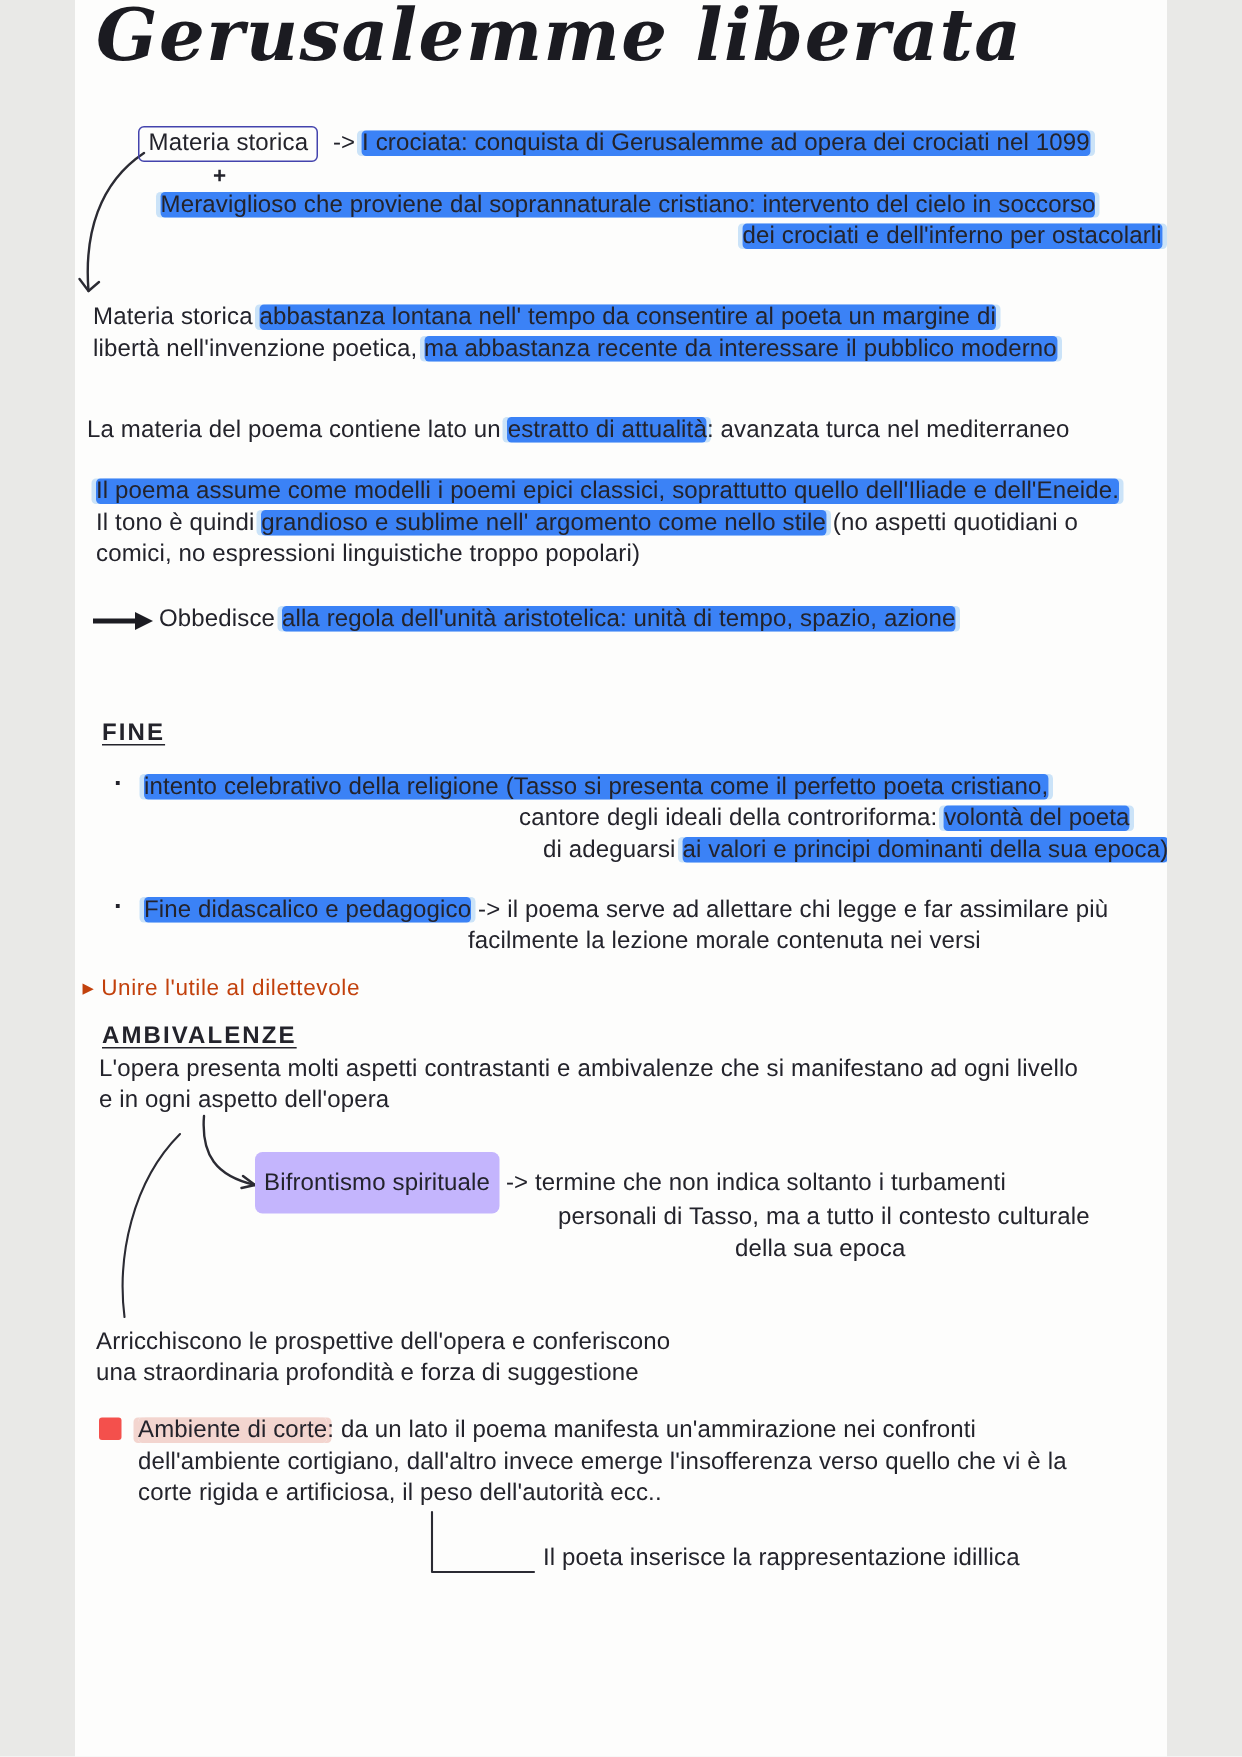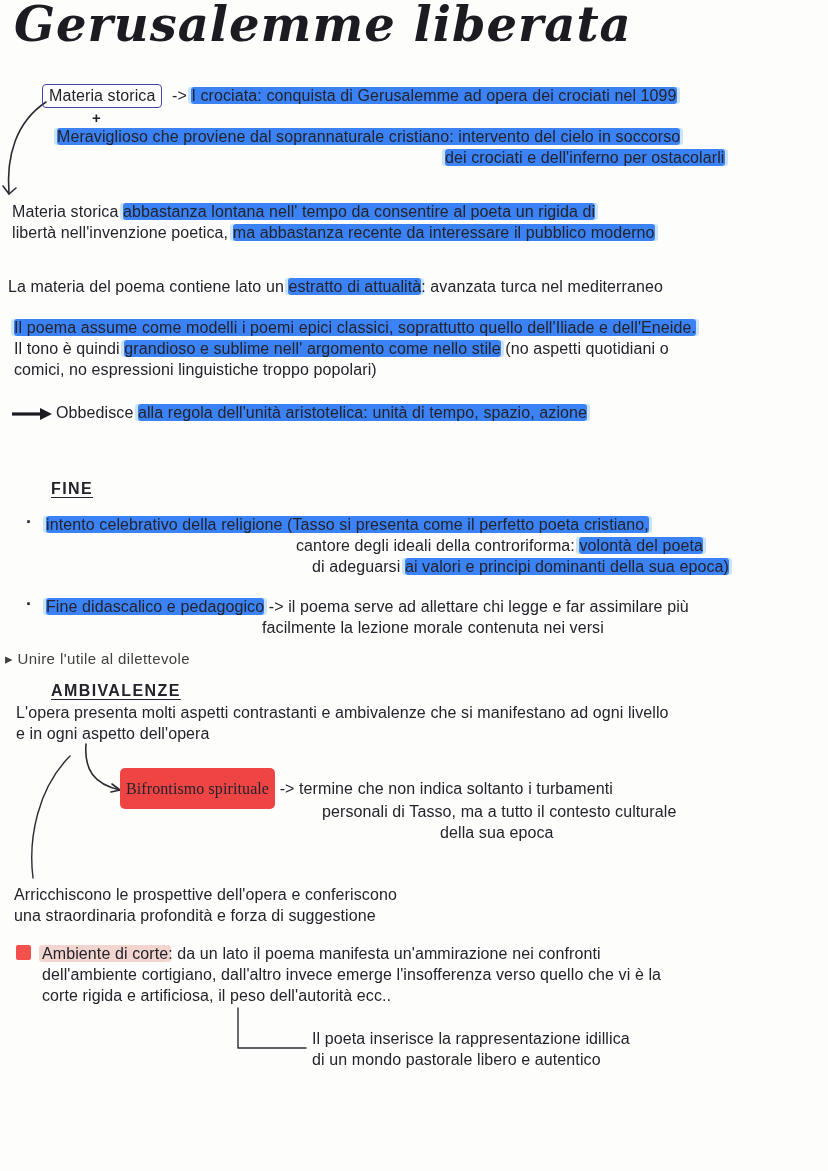--- a/index.html
+++ b/index.html
@@ -1,20 +1,20 @@
 <!DOCTYPE html>
 <html><head>
 <meta charset="utf-8">
 <style>
   * { box-sizing: border-box; }
   html, body { margin: 0; padding: 0; }
   body { background: #e9e9e7; }
   .page {
     position: relative;
-    width: 828px;
+    width: 728px;
     height: 1171px;
     margin: 0 auto;
     background: #fdfdfc;
     font-family: "Liberation Sans", sans-serif;
     color: #23232b;
     overflow: hidden;
   }
   .title {
     position: absolute;
     left: 14px;
@@ -32,49 +32,47 @@
     font-size: 16px;
     line-height: 21px;
     letter-spacing: 0.1px;
   }
   .hl {
     background: #3b82f6;
     border-radius: 3px;
     box-shadow: 3px 0 0 #cbe3f8, -3px 0 0 #cbe3f8;
   }
   .hl-pill {
-    background: #ef4444;
+    background: #c4b5fd;
     border-radius: 5px;
     padding: 12px 6px;
-    font-family: Liberation Serif, serif;
   }
   .hl-pink {
     background: #f3d5cf;
     border-radius: 3px;
     box-shadow: 3px 0 0 #f3d5cf, -3px 0 0 #f3d5cf;
   }
   .boxed {
     display: inline-block;
     border: 1.7px solid #4444ad;
     border-radius: 4px;
     padding: 0 6px 1px 6px;
     margin-right: 5px;
   }
   .heading {
     font-weight: 700;
     font-size: 16px;
     letter-spacing: 1.4px;
     text-decoration: underline;
     text-underline-offset: 3px;
-    margin-left: 33px;
   }
   .plus { font-weight: 700; font-size: 15px; }
   .bullet-dot { font-size: 18px; font-weight: 700; }
   .red-note {
-    color: #404040;
+    color: #c2410c;
     font-size: 15px;
     letter-spacing: 0.4px;
   }
   .red-square {
     position: absolute;
     width: 15px;
     height: 15px;
     background: #f4504c;
     border-radius: 2px;
   }
@@ -99,21 +97,21 @@
   </div>
   <div class="line plus" style="left:92px;top:107px">+</div>
   <div class="line" style="left:57px;top:126px">
     <span class="hl">Meraviglioso che proviene dal soprannaturale cristiano: intervento del cielo in soccorso</span>
   </div>
   <div class="line" style="left:445px;top:147px">
     <span class="hl">dei crociati e dell'inferno per ostacolarli</span>
   </div>
 
   <div class="line" style="left:12px;top:201px">
-    <span>Materia storica </span><span class="hl">abbastanza lontana nell' tempo da consentire al poeta un rigida di</span>
+    <span>Materia storica </span><span class="hl">abbastanza lontana nell' tempo da consentire al poeta un margine di</span>
   </div>
   <div class="line" style="left:12px;top:222px">
     <span>libertà nell'invenzione poetica, </span><span class="hl">ma abbastanza recente da interessare il pubblico moderno</span>
   </div>
 
   <div class="line" style="left:8px;top:276px">
     <span>La materia del poema contiene lato un </span><span class="hl">estratto di attualità</span><span>: avanzata turca nel mediterraneo</span>
   </div>
 
   <div class="line" style="left:14px;top:317px">
@@ -184,15 +182,14 @@
     <span class="hl-pink">Ambiente di corte</span><span>: da un lato il poema manifesta un'ammirazione nei confronti</span>
   </div>
   <div class="line" style="left:42px;top:964px">dell'ambiente cortigiano, dall'altro invece emerge l'insofferenza verso quello che vi è la</div>
   <div class="line" style="left:42px;top:985px">corte rigida e artificiosa, il peso dell'autorità ecc..</div>
 
   <svg class="connector" style="left:230px;top:1008px" width="80" height="48" viewBox="0 0 80 48">
     <polyline points="8,0 8,40 76,40" fill="none" stroke="#2b2b33" stroke-width="1.4" stroke-linecap="round" stroke-linejoin="round"></polyline>
   </svg>
 
   <div class="line" style="left:312px;top:1028px">Il poeta inserisce la rappresentazione idillica</div>
-  <div class="line" style="left:312px;top:1049px">di un mondo pastorale libero e autentico</div>
 
 </div>
 
 </body></html>

